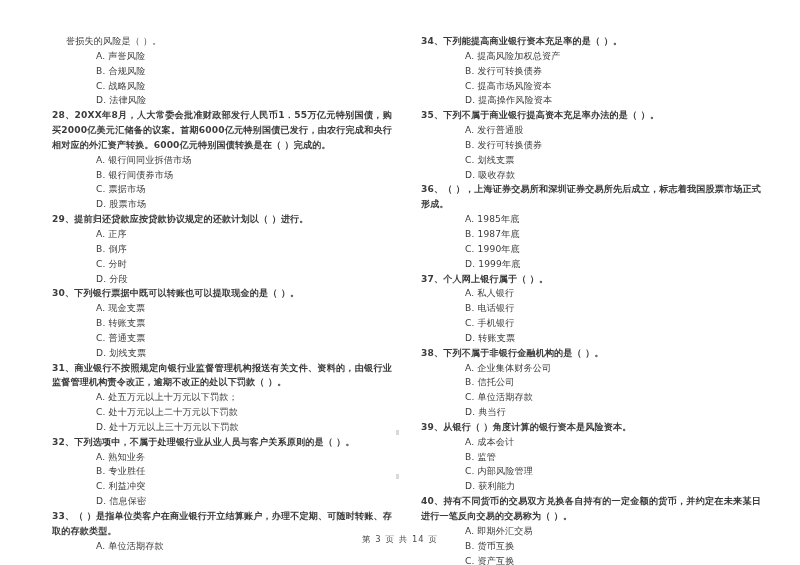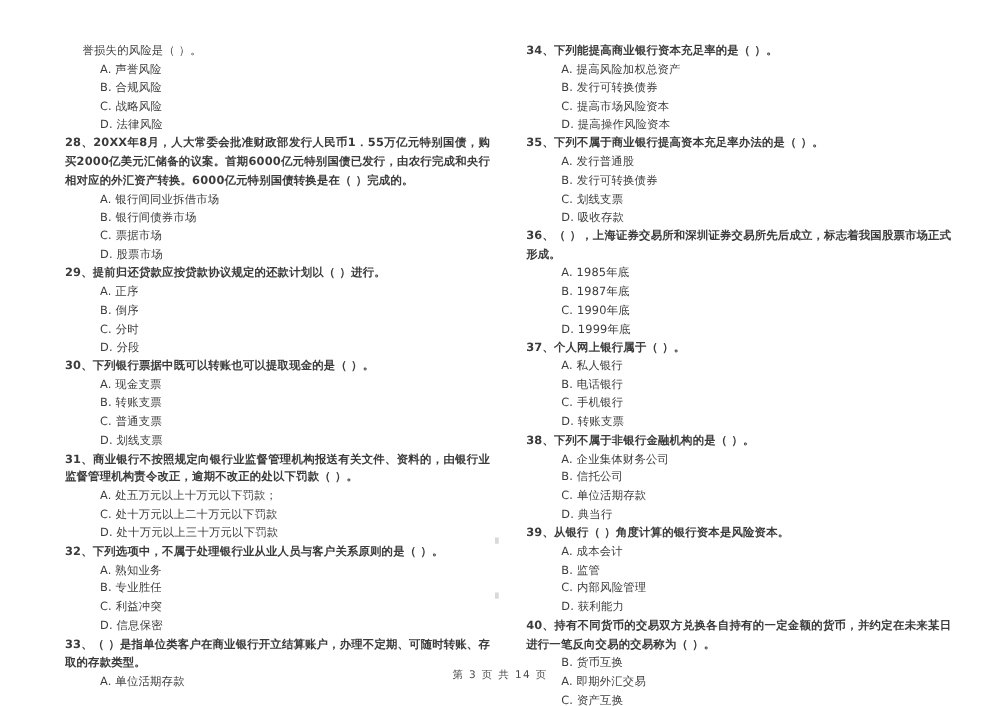--- a/index.html
+++ b/index.html
@@ -44,21 +44,21 @@
   .cont {
     font-size: 9.1px;
     line-height: 14.85px;
     margin: 0 0 0 14px;
     color: #3c3c3c;
     letter-spacing: 0.15px;
   }
   .opt {
     font-size: 9.1px;
     line-height: 14.85px;
-    margin: 0 0 0 28px;
+    margin: 0 0 0 44px;
     color: #3c3c3c;
     letter-spacing: 0.15px;
     white-space: nowrap;
   }
   .footer {
     position: absolute;
     left: 0;
     right: 0;
     bottom: 20px;
     text-align: center;
@@ -136,22 +136,22 @@
         <div class="opt">A. 企业集体财务公司</div>
         <div class="opt">B. 信托公司</div>
         <div class="opt">C. 单位活期存款</div>
         <div class="opt">D. 典当行</div>
         <div class="stem">39、从银行（    ）角度计算的银行资本是风险资本。</div>
         <div class="opt">A. 成本会计</div>
         <div class="opt">B. 监管</div>
         <div class="opt">C. 内部风险管理</div>
         <div class="opt">D. 获利能力</div>
         <div class="stem">40、持有不同货币的交易双方兑换各自持有的一定金额的货币，并约定在未来某日进行一笔反向交易的交易称为（    ）。</div>
+        <div class="opt">A. 即期外汇交易</div>
         <div class="opt">B. 货币互换</div>
-        <div class="opt">A. 即期外汇交易</div>
         <div class="opt">C. 资产互换</div>
       </div>
   </div>
 
   <div class="speck" style="left:396px; top:430px; width:3px; height:5px;"></div>
   <div class="speck" style="left:396px; top:474px; width:3px; height:5px;"></div>
 
   <div class="footer">第 3 页 共 14 页</div>
 </div>
 

